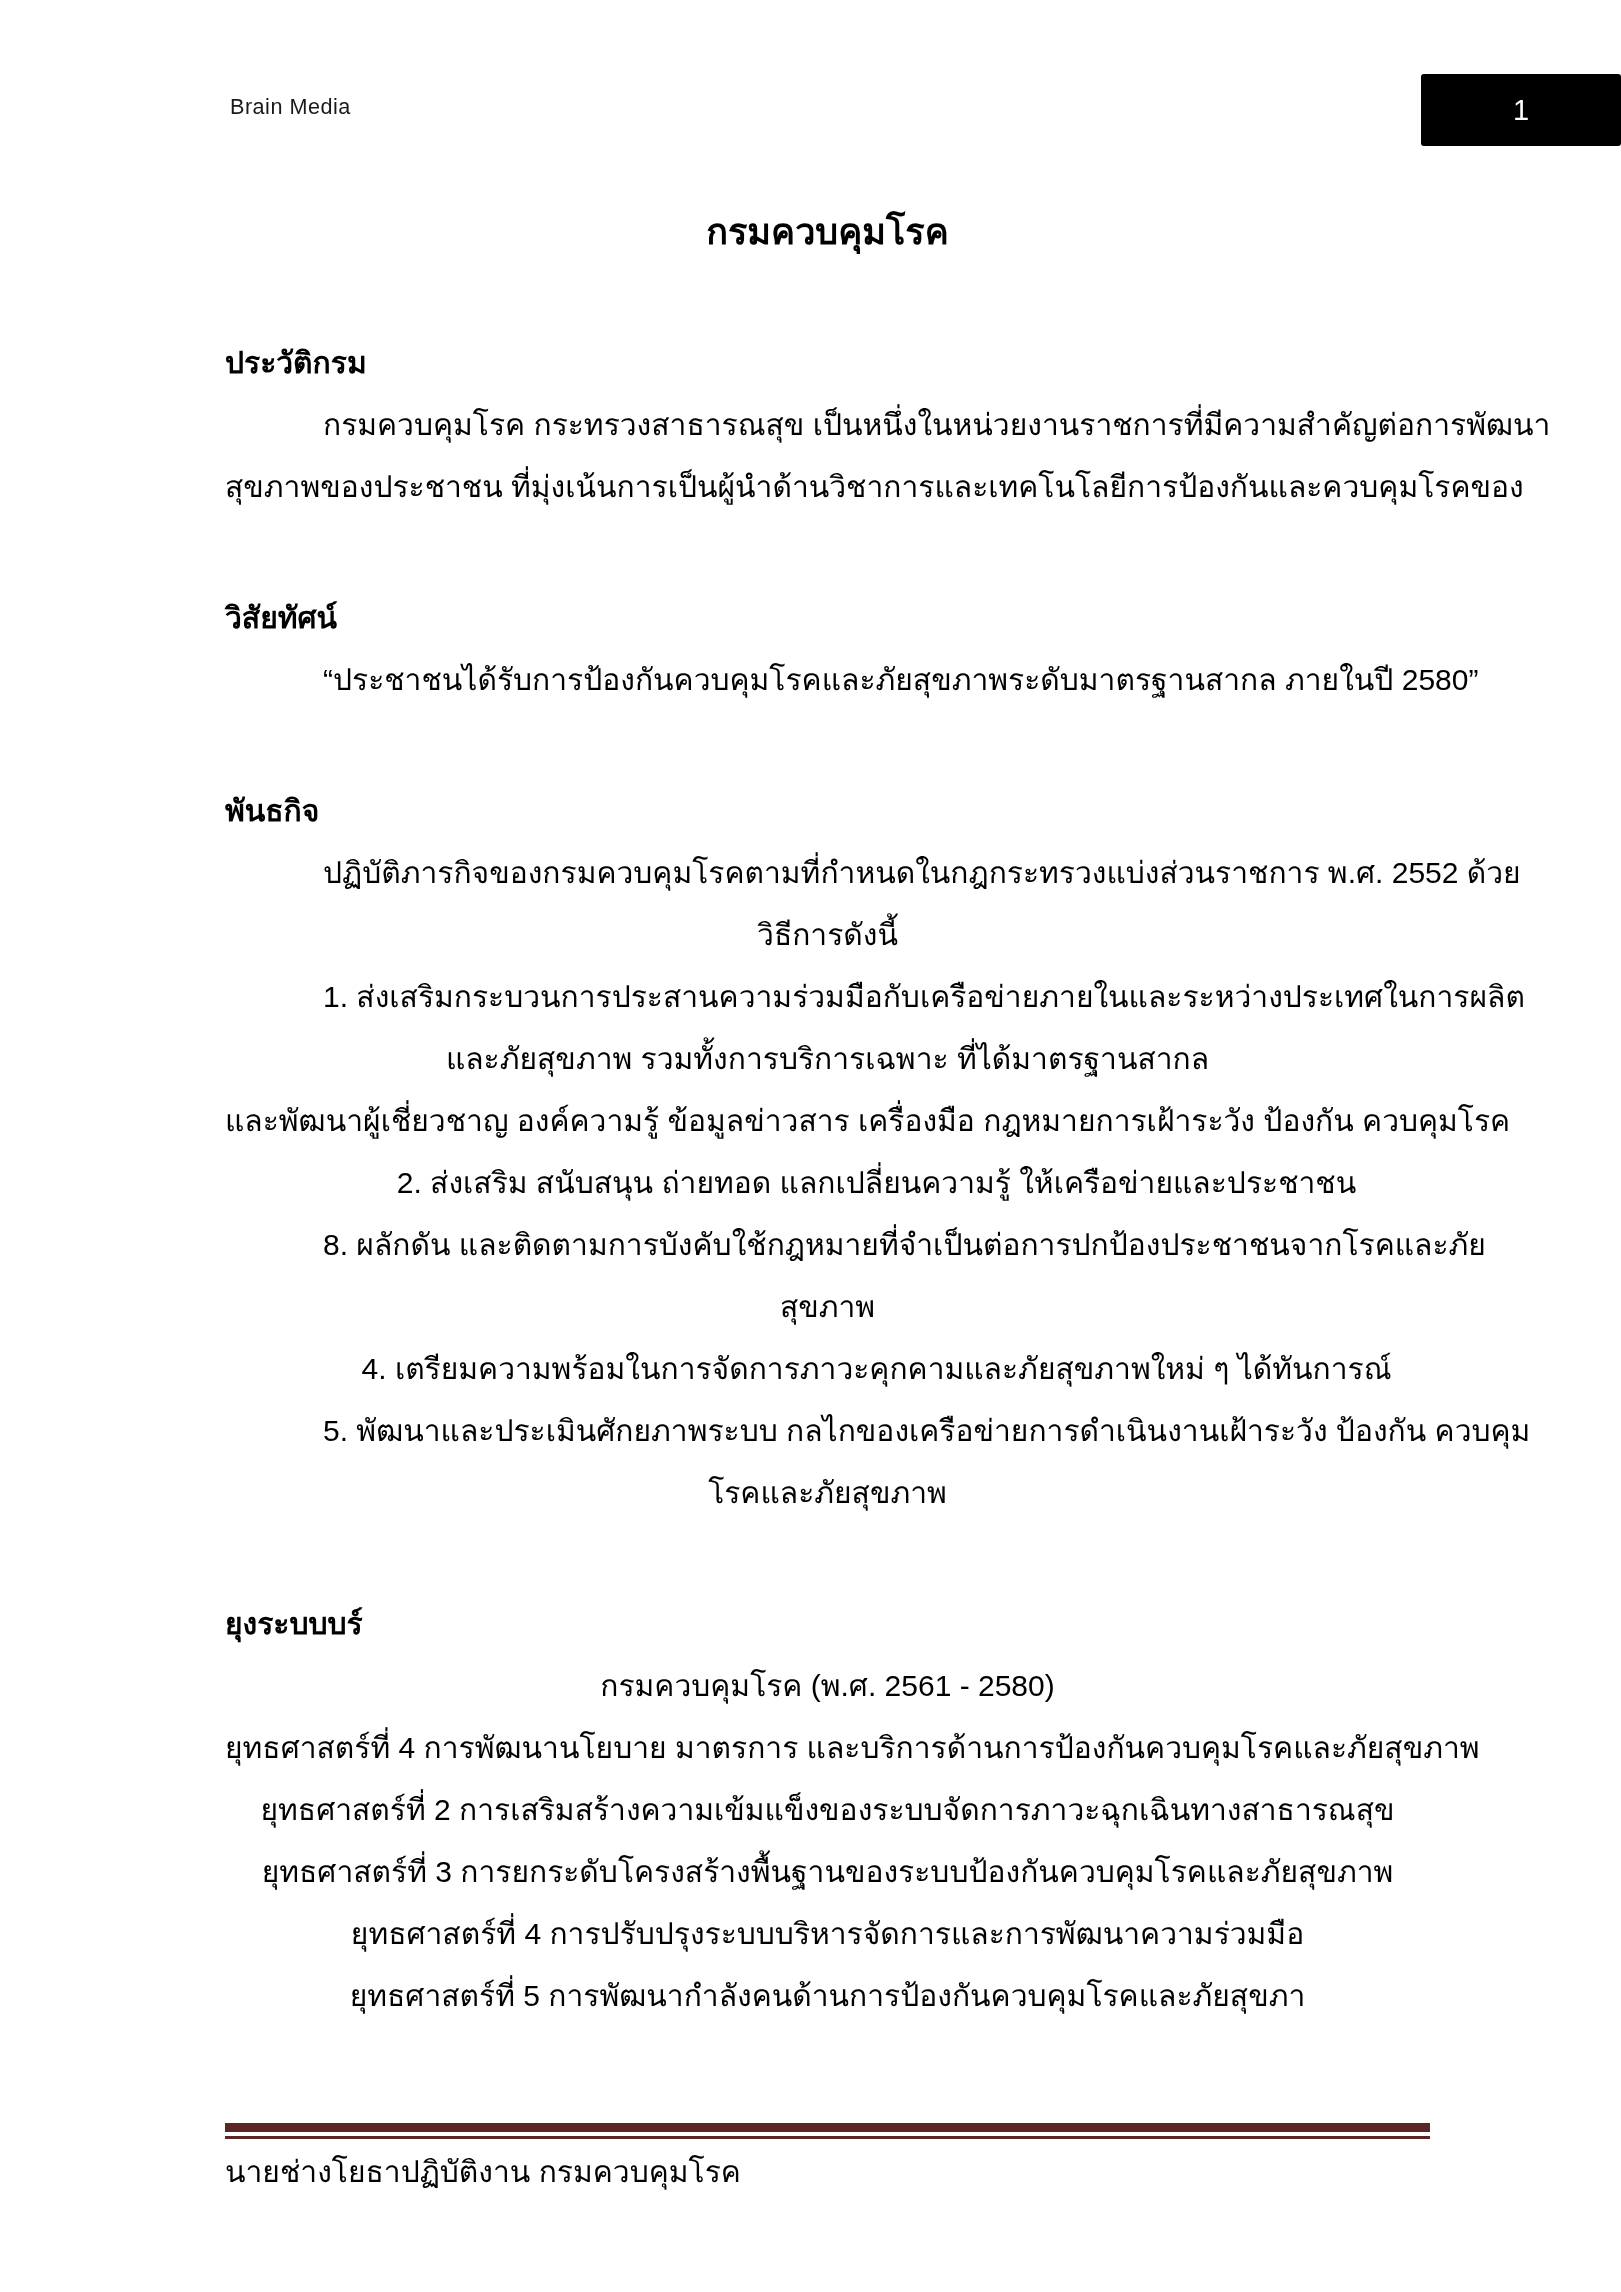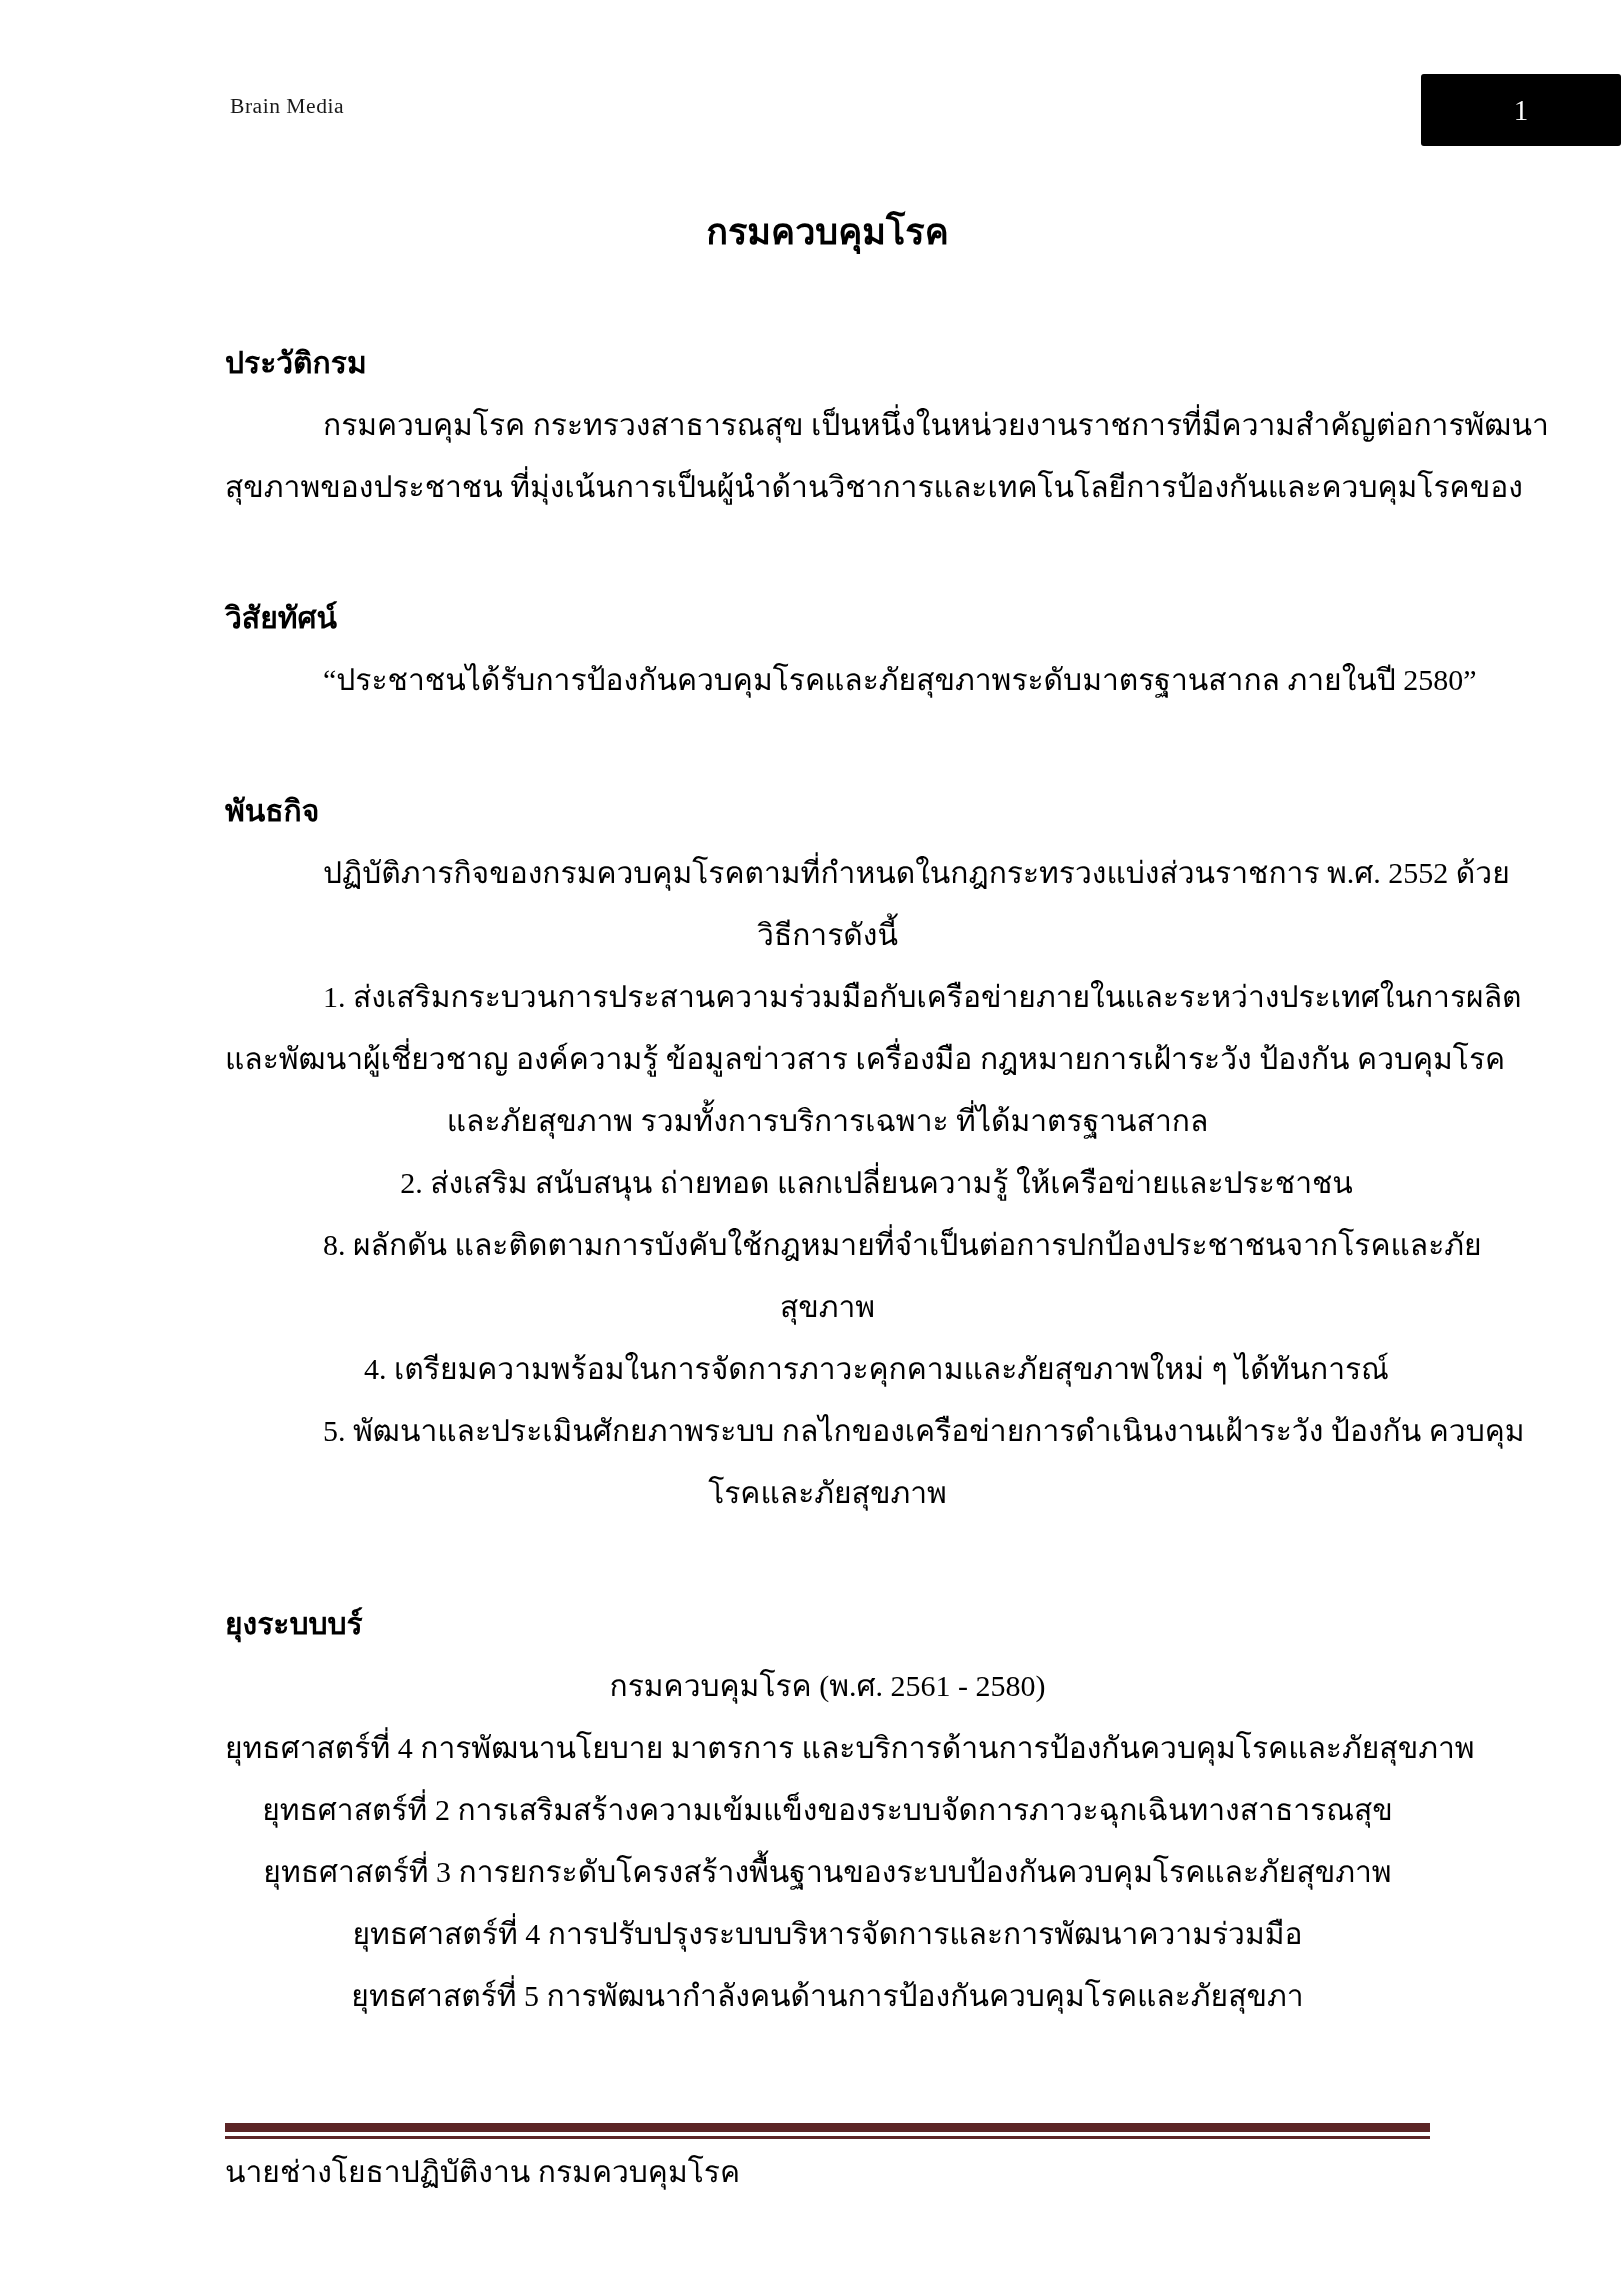--- a/index.html
+++ b/index.html
@@ -1,21 +1,21 @@
 <!DOCTYPE html>
 <html><head>
 <meta charset="utf-8">
 <style>
   html, body { margin: 0; padding: 0; background: #ffffff; }
   .page {
     position: relative;
     width: 1621px;
     height: 2293px;
     background: #ffffff;
-    font-family: Liberation Serif, serif;
+    font-family: Liberation Sans, sans-serif;
     color: #000000;
     overflow: hidden;
   }
 
   
   .brand {
     position: absolute;
     left: 230px;
     top: 94px;
     font-size: 21.6px;
@@ -108,22 +108,22 @@
       <h2>วิสัยทัศน์</h2>
       <div class="line indent">“ประชาชนได้รับการป้องกันควบคุมโรคและภัยสุขภาพระดับมาตรฐานสากล ภายในปี 2580”</div>
     </section>
 
     <section>
       <h2>พันธกิจ</h2>
       <div class="line indent">ปฏิบัติภารกิจของกรมควบคุมโรคตามที่กำหนดในกฎกระทรวงแบ่งส่วนราชการ พ.ศ. 2552 ด้วย</div>
       <div class="line">วิธีการดังนี้</div>
 
       <div class="line indent">1. ส่งเสริมกระบวนการประสานความร่วมมือกับเครือข่ายภายในและระหว่างประเทศในการผลิต</div>
+      <div class="line">และภัยสุขภาพ รวมทั้งการบริการเฉพาะ ที่ได้มาตรฐานสากล</div>
       <div class="line">และพัฒนาผู้เชี่ยวชาญ องค์ความรู้ ข้อมูลข่าวสาร เครื่องมือ กฎหมายการเฝ้าระวัง ป้องกัน ควบคุมโรค</div>
-      <div class="line">และภัยสุขภาพ รวมทั้งการบริการเฉพาะ ที่ได้มาตรฐานสากล</div>
 
       <div class="line indent">2. ส่งเสริม สนับสนุน ถ่ายทอด แลกเปลี่ยนความรู้ ให้เครือข่ายและประชาชน</div>
 
       <div class="line indent">8. ผลักดัน และติดตามการบังคับใช้กฎหมายที่จำเป็นต่อการปกป้องประชาชนจากโรคและภัย</div>
       <div class="line">สุขภาพ</div>
 
       <div class="line indent">4. เตรียมความพร้อมในการจัดการภาวะคุกคามและภัยสุขภาพใหม่ ๆ ได้ทันการณ์</div>
 
       <div class="line indent">5. พัฒนาและประเมินศักยภาพระบบ กลไกของเครือข่ายการดำเนินงานเฝ้าระวัง ป้องกัน ควบคุม</div>
       <div class="line">โรคและภัยสุขภาพ</div>

